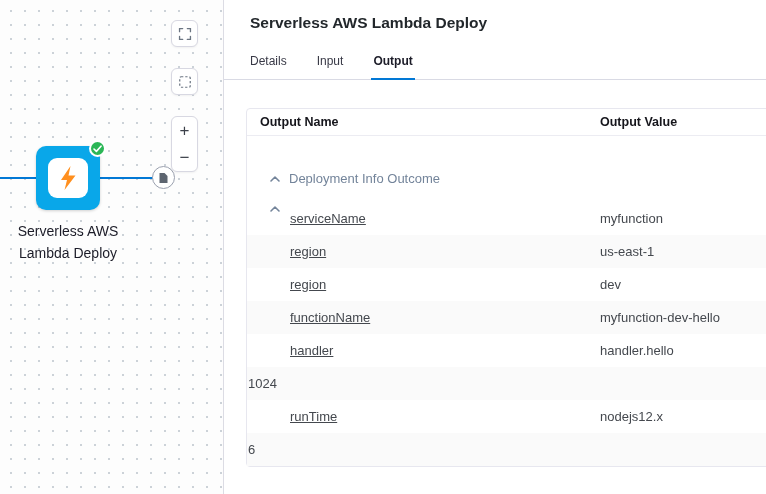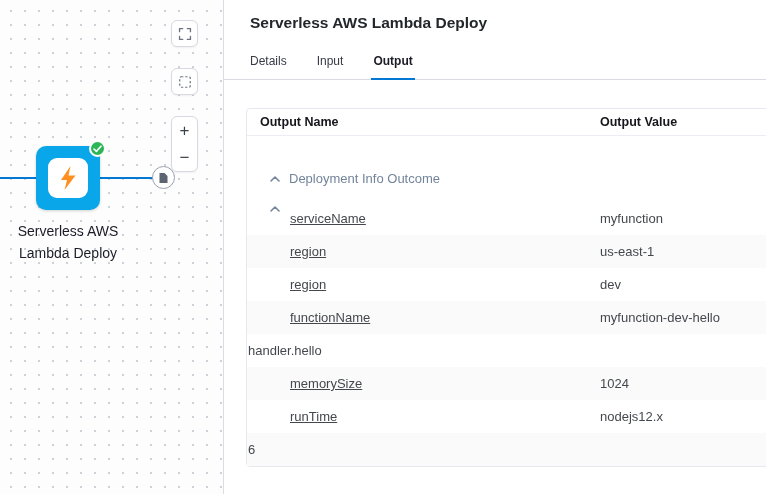--- a/index.html
+++ b/index.html
@@ -229,24 +229,24 @@
       </div>
       <div class="t-row data-row">
         <div class="cell-name">region</div>
         <div class="cell-value">dev</div>
       </div>
       <div class="t-row data-row">
         <div class="cell-name">functionName</div>
         <div class="cell-value">myfunction-dev-hello</div>
       </div>
       <div class="t-row data-row">
+        <div class="cell-name">handler</div>
         <div class="cell-value">handler.hello</div>
       </div>
       <div class="t-row data-row">
-        <div class="cell-name">memorySize</div>
         <div class="cell-value">1024</div>
       </div>
       <div class="t-row data-row">
         <div class="cell-name">runTime</div>
         <div class="cell-value">nodejs12.x</div>
       </div>
       <div class="t-row data-row">
         <div class="cell-value">6</div>
       </div>
     </div>

